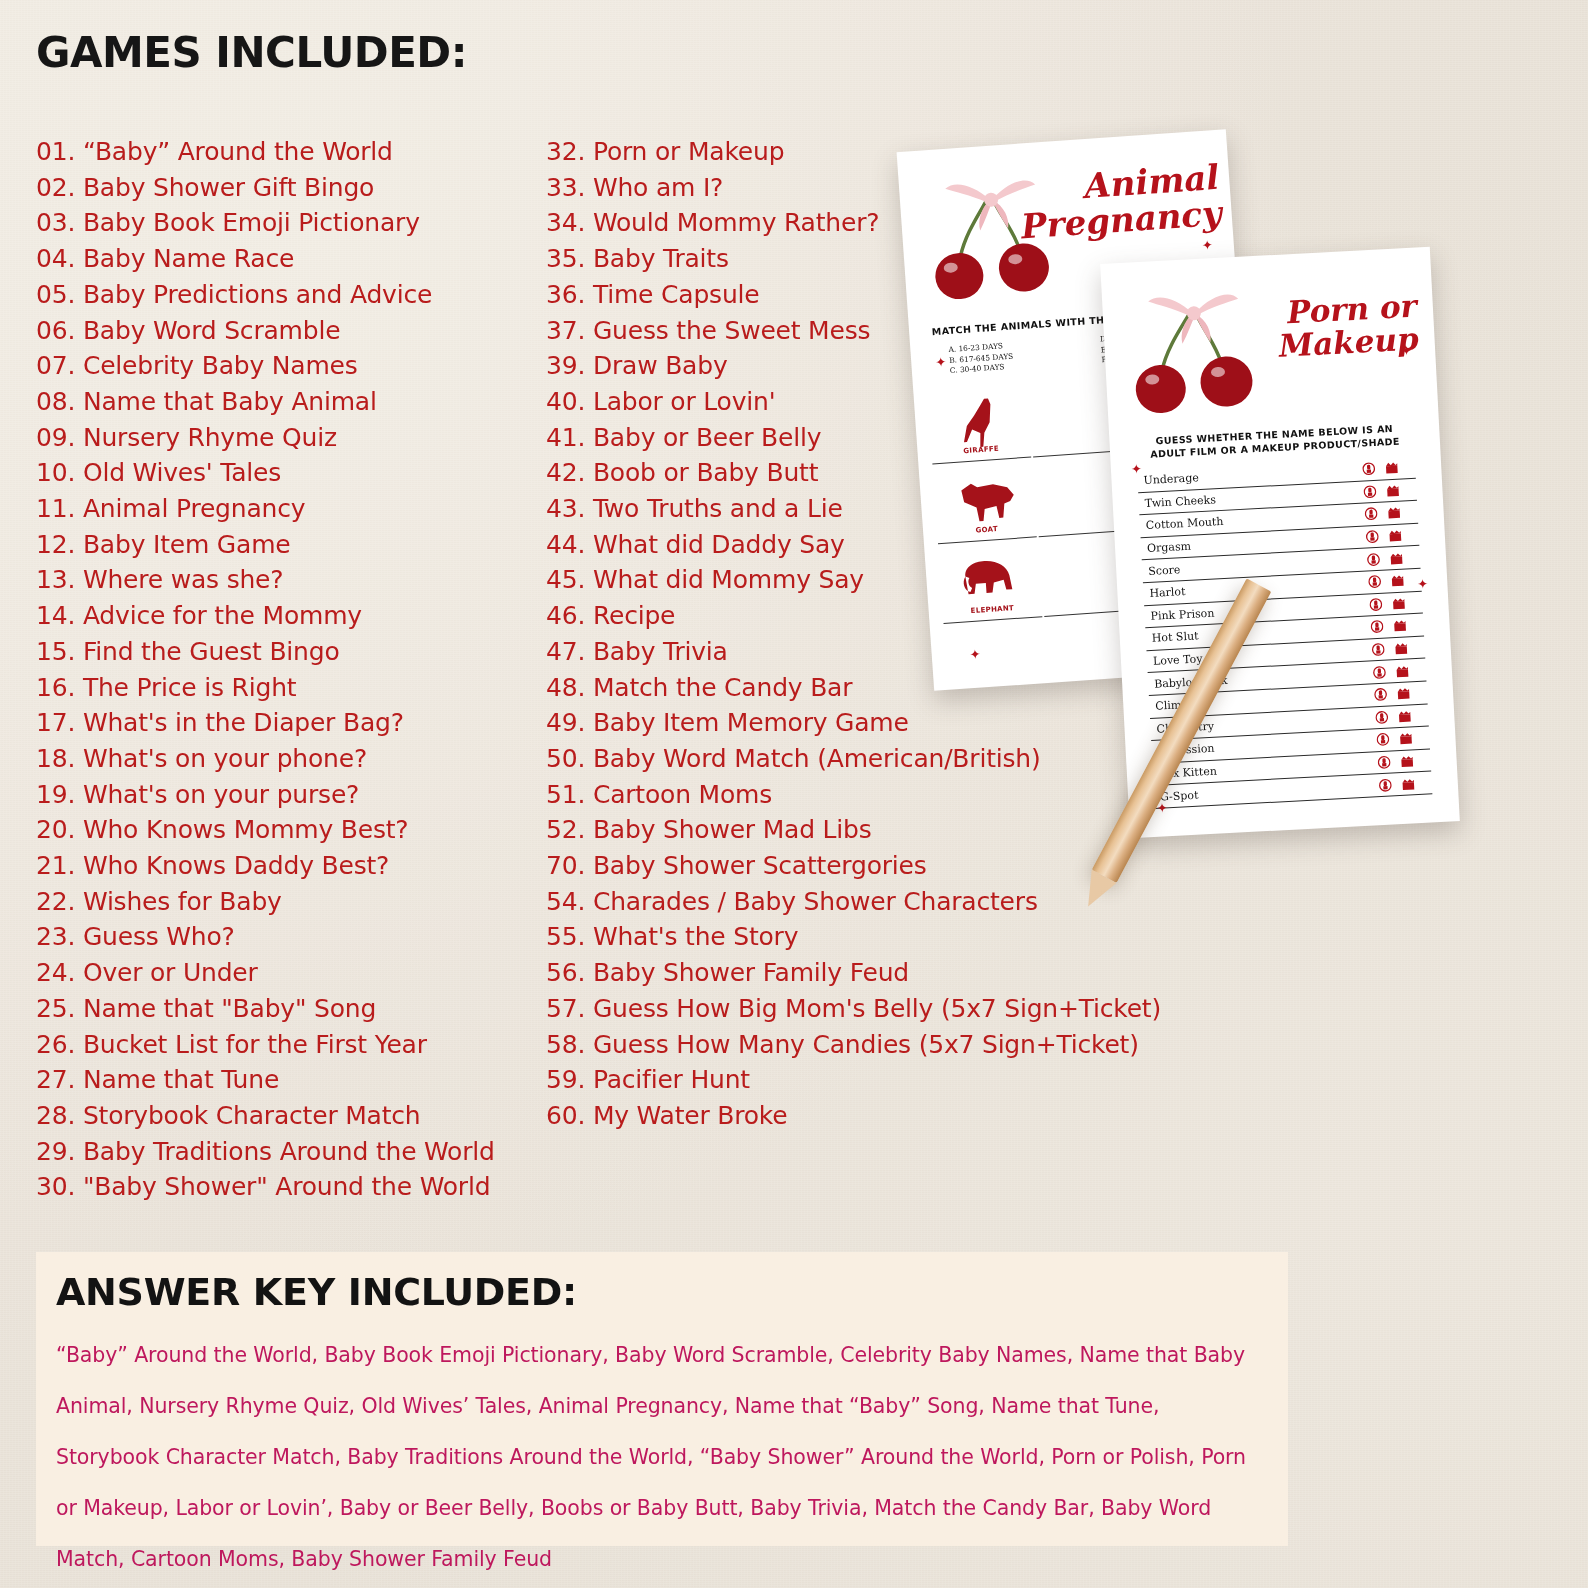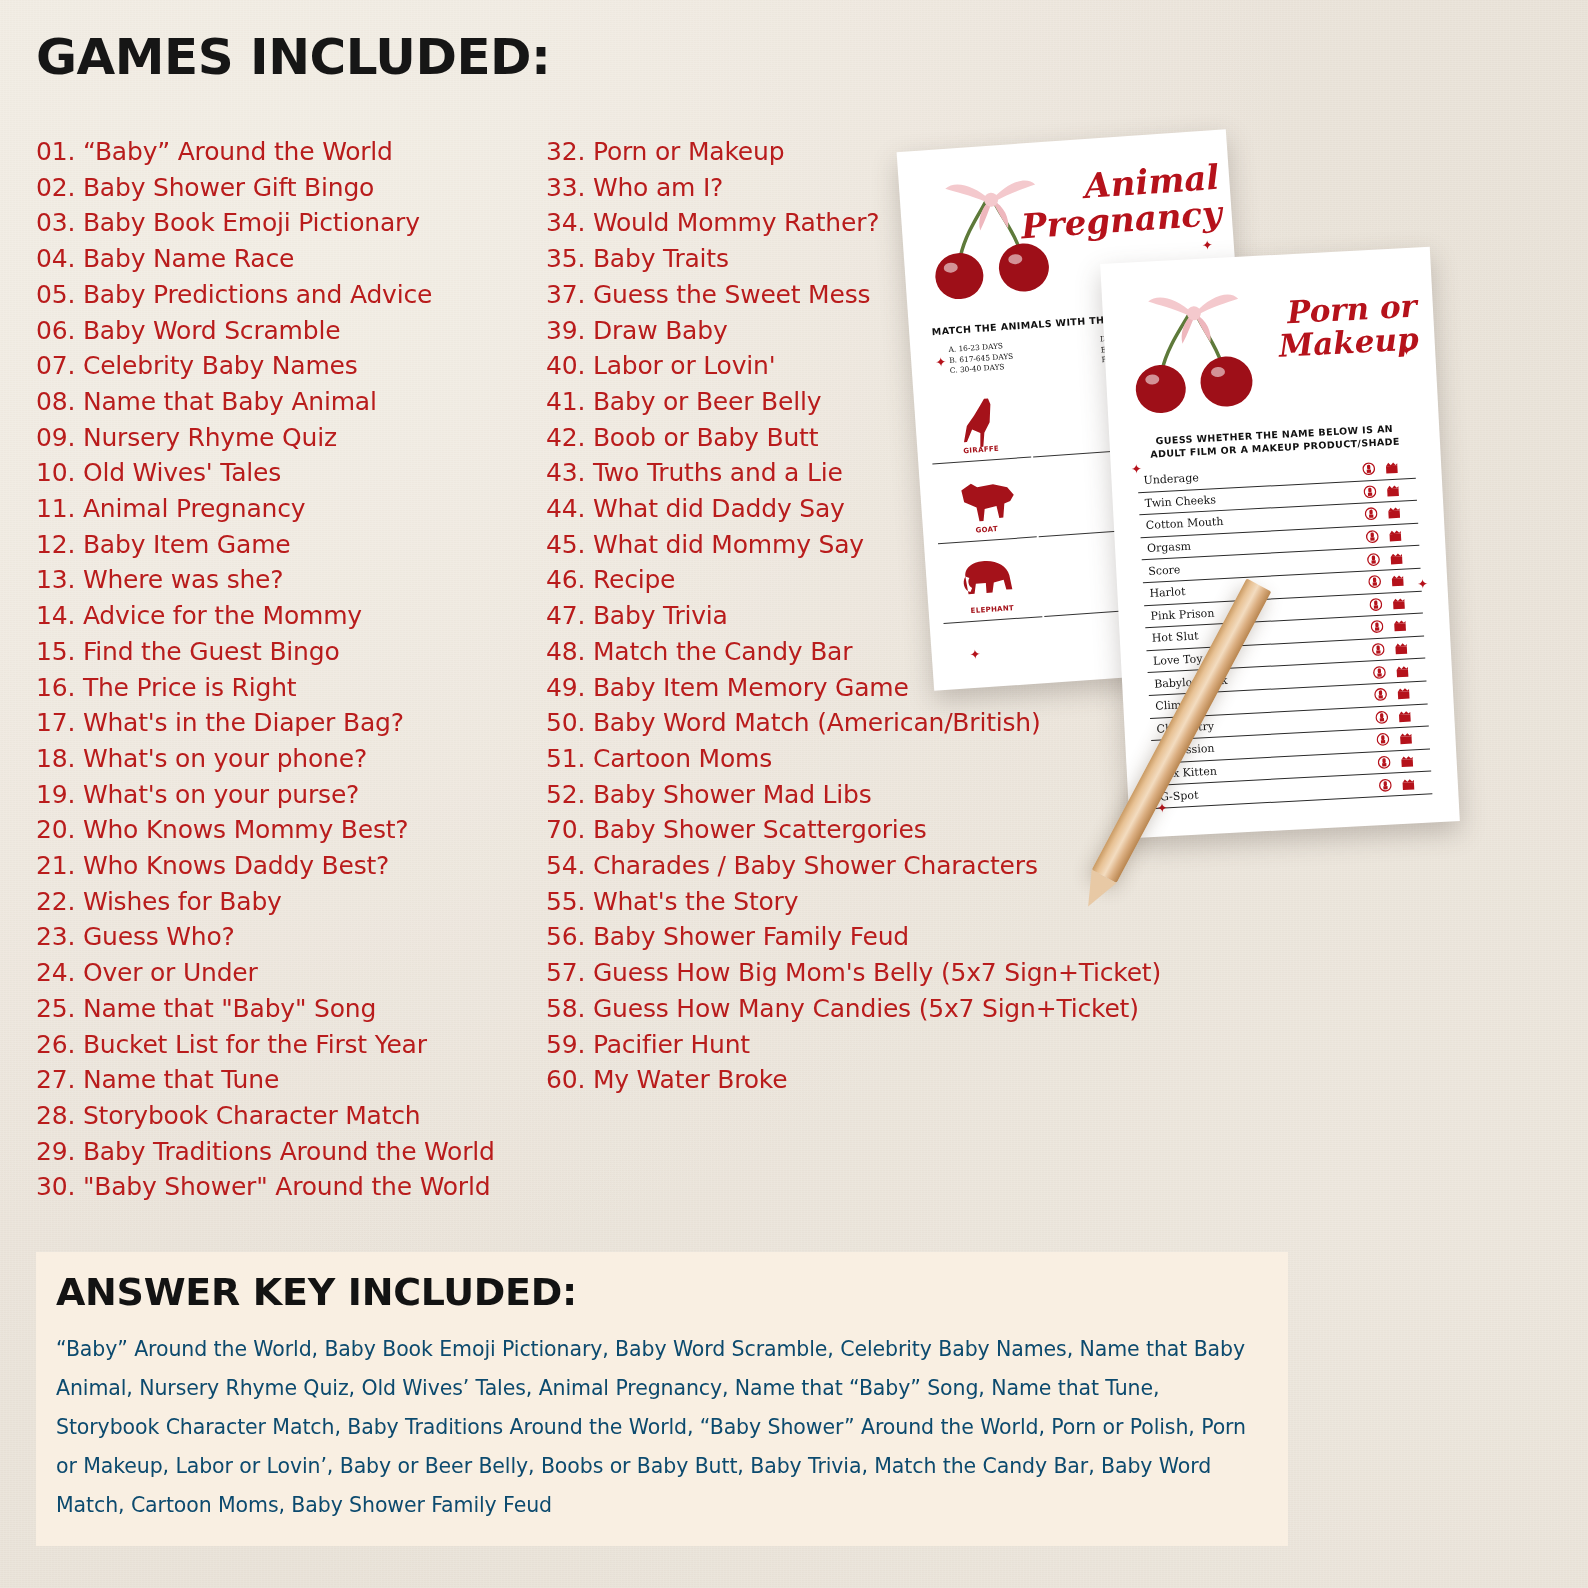--- a/index.html
+++ b/index.html
@@ -29,21 +29,21 @@
     background-image:
       repeating-linear-gradient(0deg, rgba(255,255,255,.20) 0px, rgba(255,255,255,.20) 1px, rgba(0,0,0,.015) 1px, rgba(0,0,0,.015) 2px),
       repeating-linear-gradient(90deg, rgba(255,255,255,.14) 0px, rgba(255,255,255,.14) 1px, rgba(0,0,0,.012) 1px, rgba(0,0,0,.012) 3px);
     pointer-events: none;
   }
 
   .title {
     position: absolute;
     left: 36px;
     top: 28px;
-    font-size: 50px;
+    font-size: 42px;
     font-weight: 700;
     letter-spacing: -0.5px;
     color: #161616;
     font-family: "DejaVu Sans", sans-serif;
   }
 
   .columns {
     position: absolute;
     left: 36px;
     top: 134px;
@@ -222,22 +222,22 @@
     color: #131313;
     font-family: "DejaVu Sans", sans-serif;
     letter-spacing: -0.3px;
   }
   .answer-body {
     position: absolute;
     left: 20px;
     right: 24px;
     top: 78px;
     font-size: 20.5px;
-    line-height: 39px;
-    color: #0c4a6e;
+    line-height: 51px;
+    color: #be185d;
     font-family: "DejaVu Sans", sans-serif;
     letter-spacing: -0.1px;
   }
 </style>
 </head>
 <body>
 
 <div class="page"></div>
 <div class="noise"></div>
 
@@ -274,20 +274,21 @@
     <div class="game-item">27. Name that Tune</div>
     <div class="game-item">28. Storybook Character Match</div>
     <div class="game-item">29. Baby Traditions Around the World</div>
     <div class="game-item">30. "Baby Shower" Around the World</div>
   </div>
   <div class="col right">
     <div class="game-item">32. Porn or Makeup</div>
     <div class="game-item">33. Who am I?</div>
     <div class="game-item">34. Would Mommy Rather?</div>
     <div class="game-item">35. Baby Traits</div>
+    <div class="game-item">36. Time Capsule</div>
     <div class="game-item">37. Guess the Sweet Mess</div>
     <div class="game-item">39. Draw Baby</div>
     <div class="game-item">40. Labor or Lovin'</div>
     <div class="game-item">41. Baby or Beer Belly</div>
     <div class="game-item">42. Boob or Baby Butt</div>
     <div class="game-item">43. Two Truths and a Lie</div>
     <div class="game-item">44. What did Daddy Say</div>
     <div class="game-item">45. What did Mommy Say</div>
     <div class="game-item">46. Recipe</div>
     <div class="game-item">47. Baby Trivia</div>

